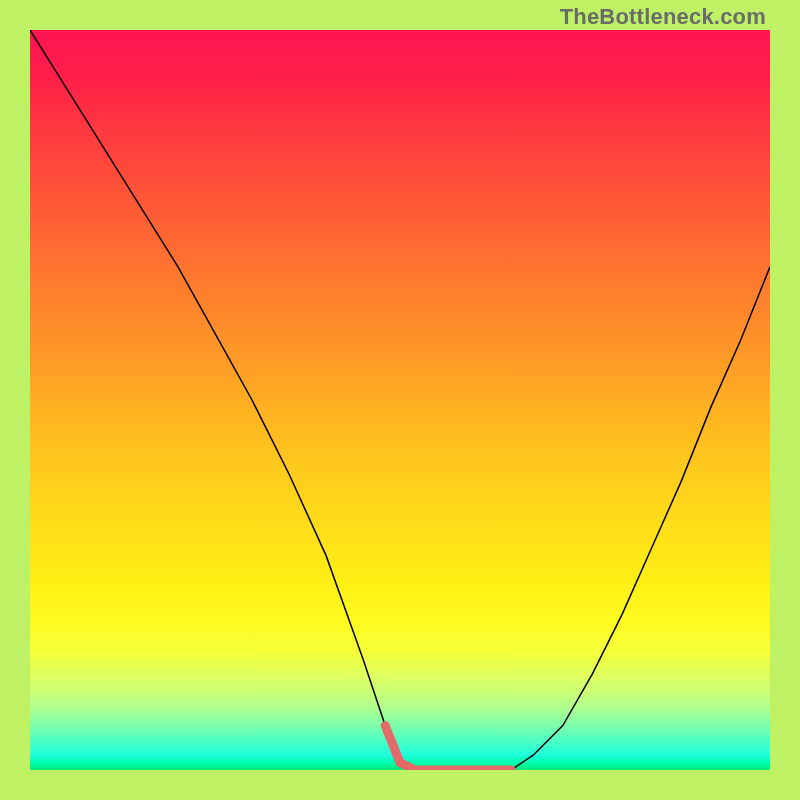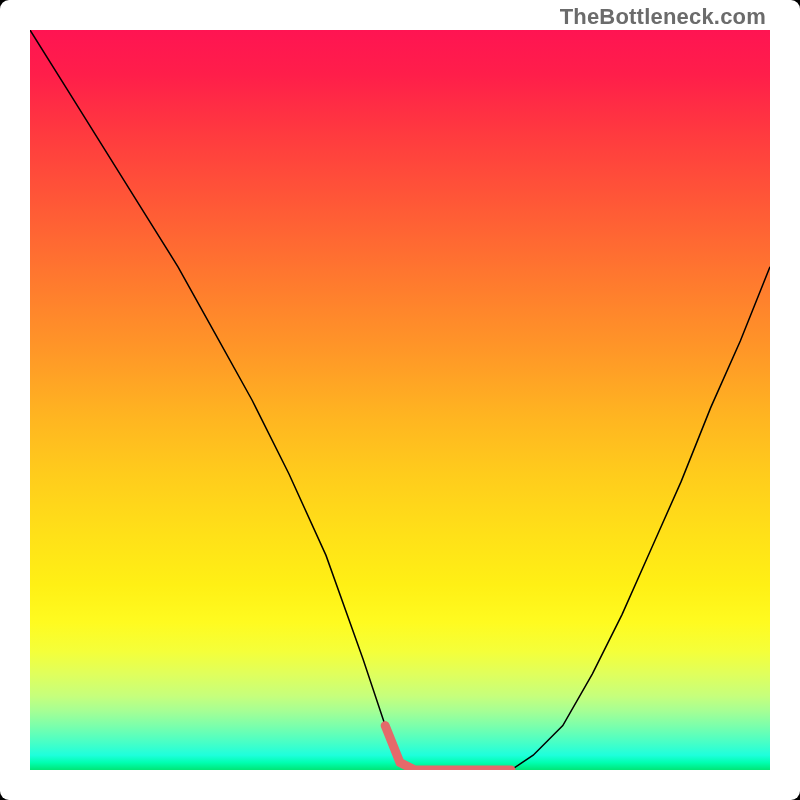--- a/index.html
+++ b/index.html
@@ -1,22 +1,21 @@
 <!DOCTYPE html>
 <html><head>
 <meta charset="utf-8">
 <style>
   * { margin: 0; padding: 0; box-sizing: border-box; }
   html, body { width: 800px; height: 800px; overflow: hidden; background: #000; }
   .frame {
     position: relative;
     width: 800px;
     height: 800px;
-    background: #ffffff;
-    border-radius: 9px;
+    background: #bef264;
   }
   .plot-area {
     position: absolute;
     left: 30px;
     top: 30px;
     width: 740px;
     height: 740px;
     background: linear-gradient(to bottom,
       #ff1452 0%,
       #ff1e4a 6%,

